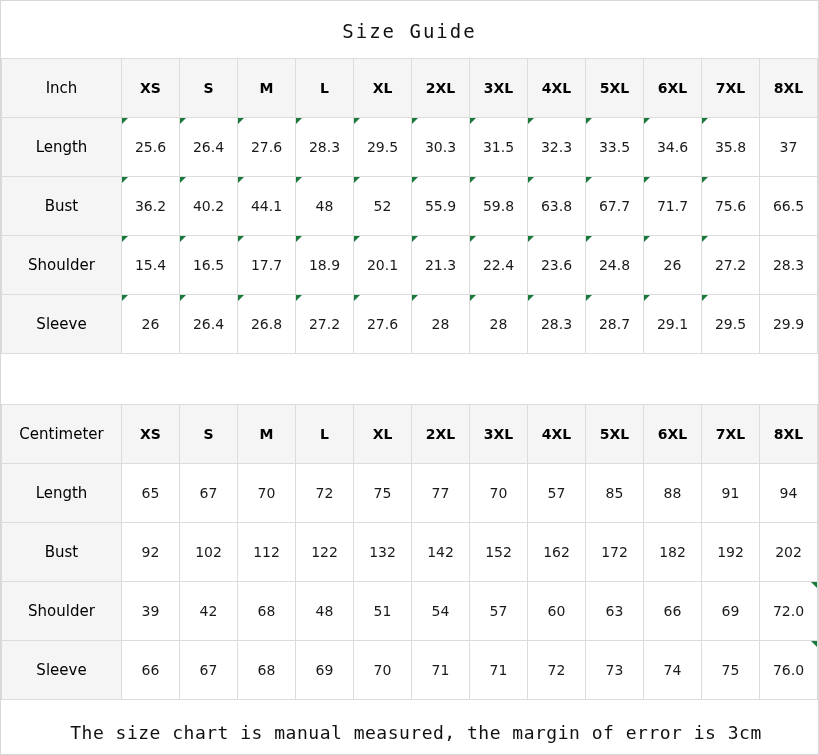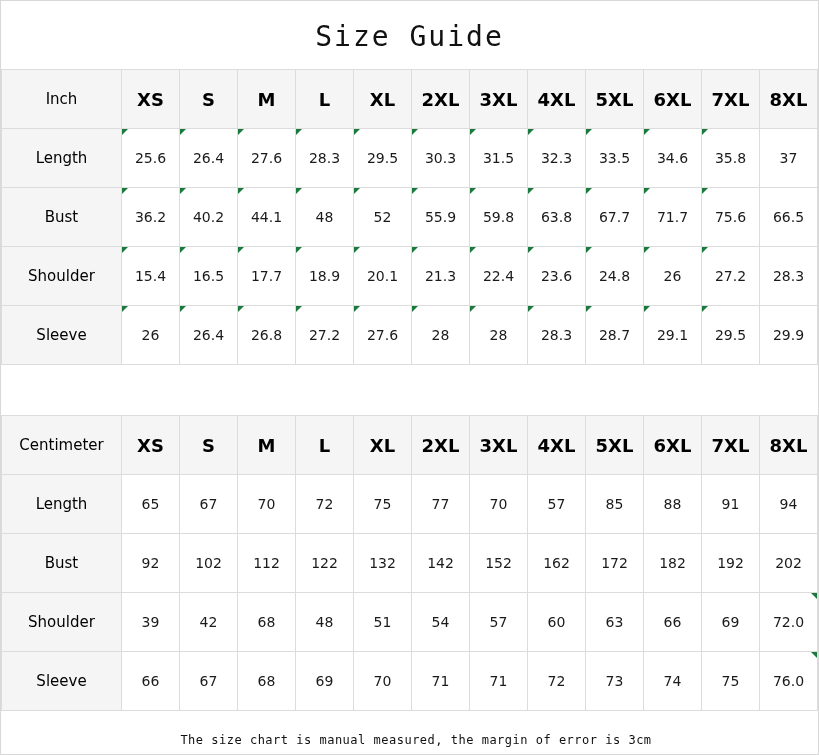--- a/index.html
+++ b/index.html
@@ -17,21 +17,21 @@
   .page {
     width: 819px;
     height: 755px;
     position: relative;
     box-sizing: border-box;
     border: 1px solid #d8d8d8;
   }
   .title {
     text-align: center;
     font-family: "DejaVu Sans Mono", monospace;
-    font-size: 28px;
+    font-size: 19px;
     letter-spacing: 2px;
     color: #111111;
     padding-top: 19px;
     padding-bottom: 16px;
   }
   table.size-table {
     border-collapse: collapse;
     width: 817px;
     table-layout: fixed;
   }
@@ -48,21 +48,21 @@
   }
   table.size-table th.row-head,
   table.size-table td.row-head {
     background: #f5f5f5;
     font-size: 15px;
     font-weight: normal;
     width: 119px;
   }
   table.size-table th.col-head {
     background: #f5f5f5;
-    font-size: 18px;
+    font-size: 14px;
     font-weight: bold;
   }
   table.size-table td.value {
     font-weight: normal;
     font-size: 14px;
     color: #1a1a1a;
   }
   
   td.value.marker::before {
     content: "";
@@ -83,21 +83,21 @@
     height: 0;
     border-top: 6px solid #1a7a3c;
     border-left: 6px solid transparent;
   }
   .gap {
     height: 50px;
   }
   .footnote {
     text-align: center;
     font-family: "DejaVu Sans Mono", monospace;
-    font-size: 12px;
+    font-size: 18px;
     color: #111111;
     padding-top: 22px;
     letter-spacing: 0.5px;
     padding-left: 13px;
   }
 </style>
 </head>
 <body>
 
 <div class="page">

